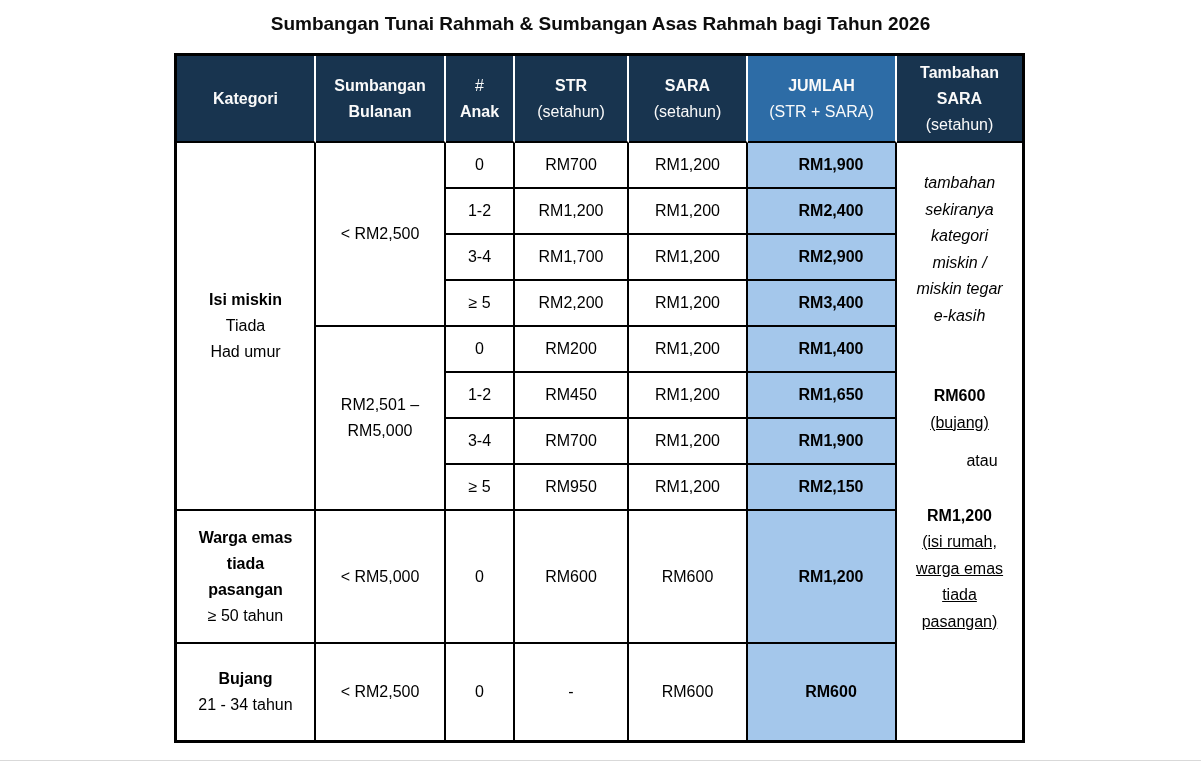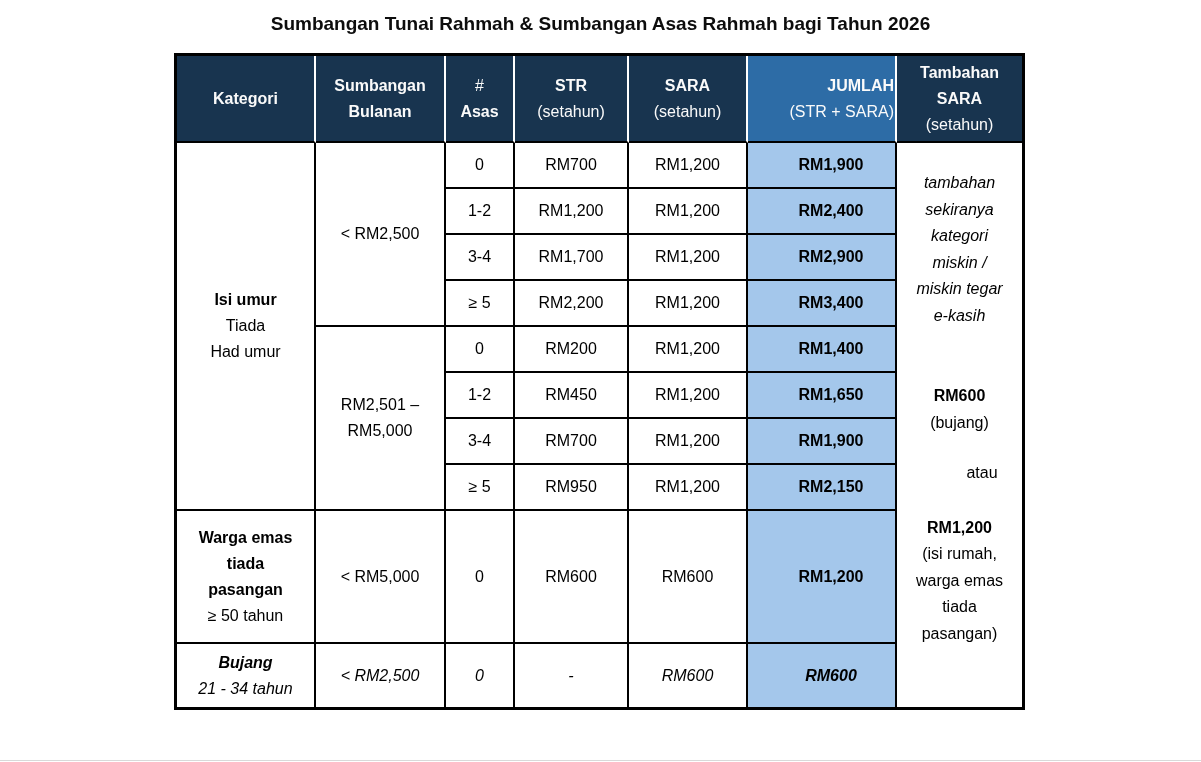--- a/index.html
+++ b/index.html
@@ -15,50 +15,50 @@
     position:absolute; left:174px; top:53px; width:851px;
     border-collapse:separate; border-spacing:0; table-layout:fixed;
     border:3px solid #000; background:#fff;
   }
   col.c1{width:139px} col.c2{width:130px} col.c3{width:69px}
   col.c4{width:114px} col.c5{width:119px} col.c6{width:149px} col.c7{width:125px}
 
   tr.hrow  { height:87px; }
   tr.drow  { height:46px; }
   tr.warga { height:133px; }
-  tr.bujang{ height:63px;font-style:italic; }
+  tr.bujang{ height:96px; }
 
   th, td { text-align:center; vertical-align:middle; font-size:16px; padding:1px; }
 
   th {
     background:#18344F; color:#fafafa;
     border-right:2px solid #ffffff; border-bottom:2px solid #000;
     font-weight:400; line-height:26px;
   }
-  th.hl { background:#2D6CA6;text-align:right; }
+  th.hl { background:#2D6CA6; }
   th.no-r { border-right:none; }
   .h-title { font-weight:700; white-space:pre-line; }
   .h-pre   { font-weight:400; }
   .h-sub   { font-weight:400; }
 
   td { border-right:2px solid #000; border-bottom:2px solid #000; background:#fff; line-height:26px; }
   td.no-r { border-right:none; }
   td.no-b { border-bottom:none; }
 
   td.jumlah { background:#A4C7EB; font-weight:700;padding-left:20px; }
 
   .cat-name   { font-weight:700; white-space:pre-line; }
   .cat-detail { font-weight:400; white-space:pre-line; }
   td.inc { white-space:pre-line; }
 
   td.tam { vertical-align:top; padding-top:27px; line-height:26.5px; }
   .tam-note { font-style:italic; white-space:pre-line; }
   .tam-amt1 { font-weight:700; margin-top:54px; }
-  .tam-lbl  { white-space:pre-line; }
-  .tam-or   { margin-top:24px;padding-left:45px; }
+  .tam-lbl  { white-space:pre-line;text-decoration:underline; }
+  .tam-or   { margin-top:12px;padding-left:45px; }
   .tam-amt2 { font-weight:700; margin-top:28px; }
 
   .window-edge-bottom {
     position:absolute; left:0; bottom:1px; width:1201px; height:1px; background:#d9d9d9;
   }
 </style>
 </head>
 <body>
 
 <div class="page-title">Sumbangan Tunai Rahmah &amp; Sumbangan Asas Rahmah bagi Tahun 2026</div>
@@ -80,21 +80,21 @@
       <div class="h-title">Kategori</div>
       <div class="h-sub"></div>
     </th>
     <th>
       <div class="h-title">Sumbangan
 Bulanan</div>
       <div class="h-sub"></div>
     </th>
     <th>
       <div class="h-pre">#</div>
-      <div class="h-title">Asas</div>
+      <div class="h-title">Anak</div>
     </th>
     <th>
       <div class="h-title">STR</div>
       <div class="h-sub">(setahun)</div>
     </th>
     <th>
       <div class="h-title">SARA</div>
       <div class="h-sub">(setahun)</div>
     </th>
     <th class="hl">
@@ -103,21 +103,21 @@
     </th>
     <th class="no-r">
       <div class="h-title">Tambahan
 SARA</div>
       <div class="h-sub">(setahun)</div>
     </th>
   </tr>
 
   <tr class="drow">
     <td rowspan="8">
-      <div class="cat-name">Isi umur</div>
+      <div class="cat-name">Isi miskin</div>
       <div class="cat-detail">Tiada
 Had umur</div>
     </td>
     <td rowspan="4" class="inc">&lt; RM2,500</td>
     <td>0</td>
     <td>RM700</td>
     <td>RM1,200</td>
     <td class="jumlah">RM1,900</td>
     <td rowspan="10" class="tam no-r no-b">
       <div class="tam-note">tambahan

